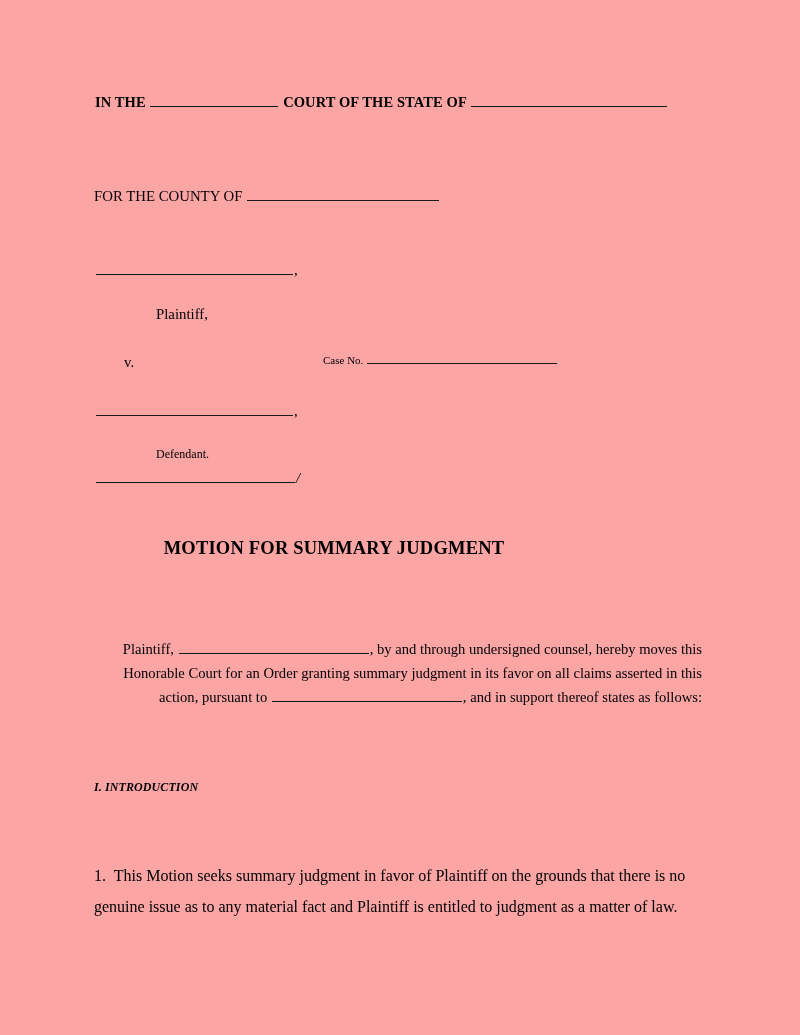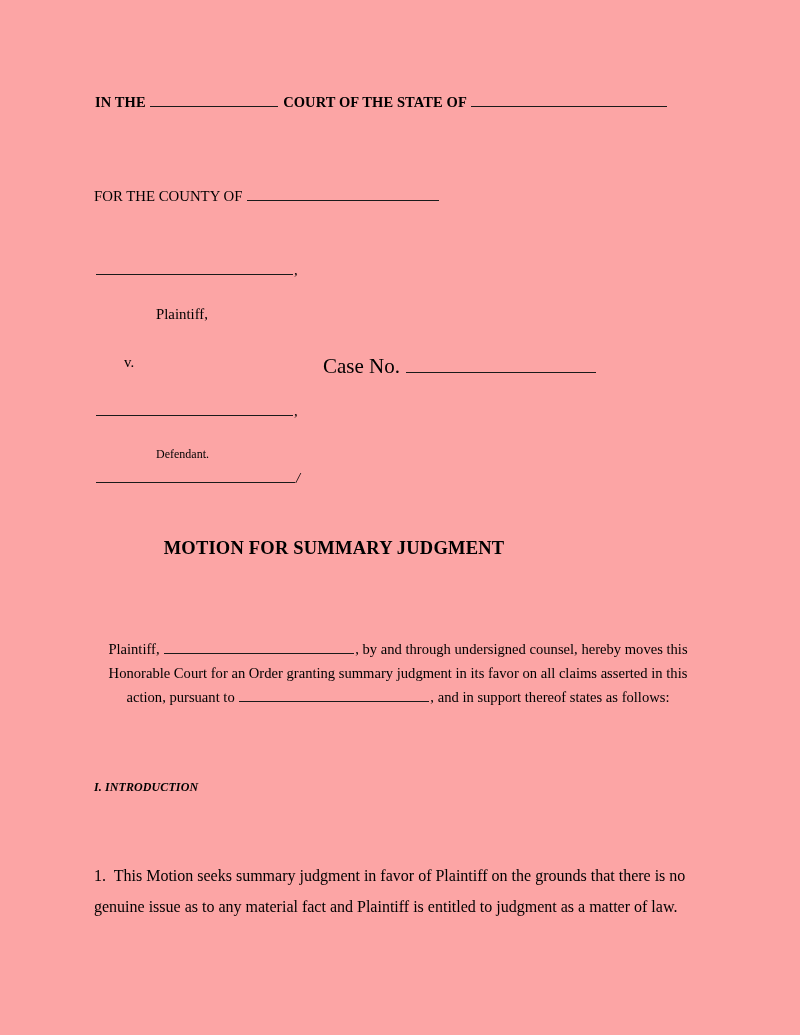--- a/index.html
+++ b/index.html
@@ -103,21 +103,21 @@
     position: absolute;
     left: 124px;
     top: 354px;
     font-size: 14.8px;
   }
 
   .case-no {
     position: absolute;
     left: 323px;
     top: 354px;
-    font-size: 21px;
+    font-size: 11px;
     white-space: nowrap;
   }
   .bl-caseno { width: 190px; }
 
   .caption-close {
     position: absolute;
     left: 95px;
     top: 470px;
     font-size: 14.8px;
     white-space: nowrap;
@@ -138,21 +138,21 @@
   }
 
   
   .intro-para {
     position: absolute;
     left: 94px;
     top: 638px;
     width: 608px;
     font-size: 14.6px;
     line-height: 23.8px;
-    text-align: center;
+    text-align: right;
   }
   .bl-plaintiff-name { width: 190px; }
   .bl-pursuant { width: 190px; }
 
   .section-heading {
     position: absolute;
     left: 94px;
     top: 780px;
     font-size: 12px;
     font-weight: bold;

